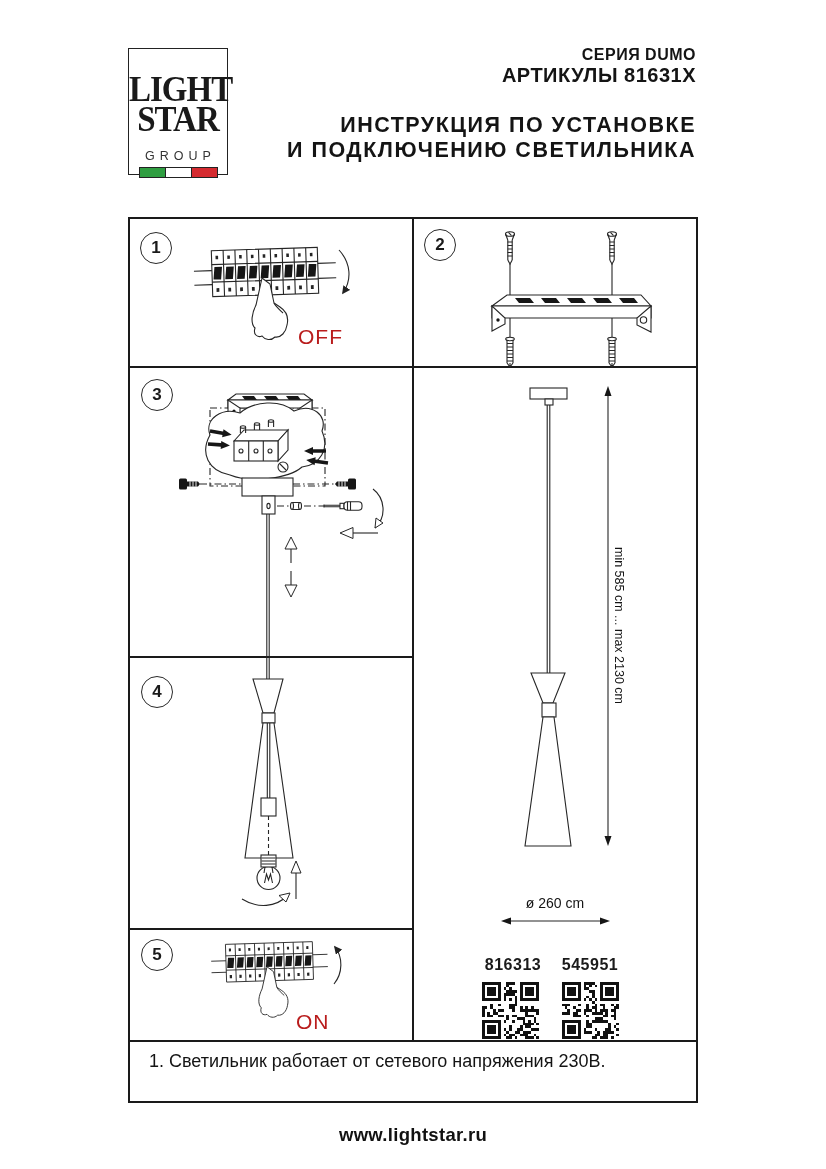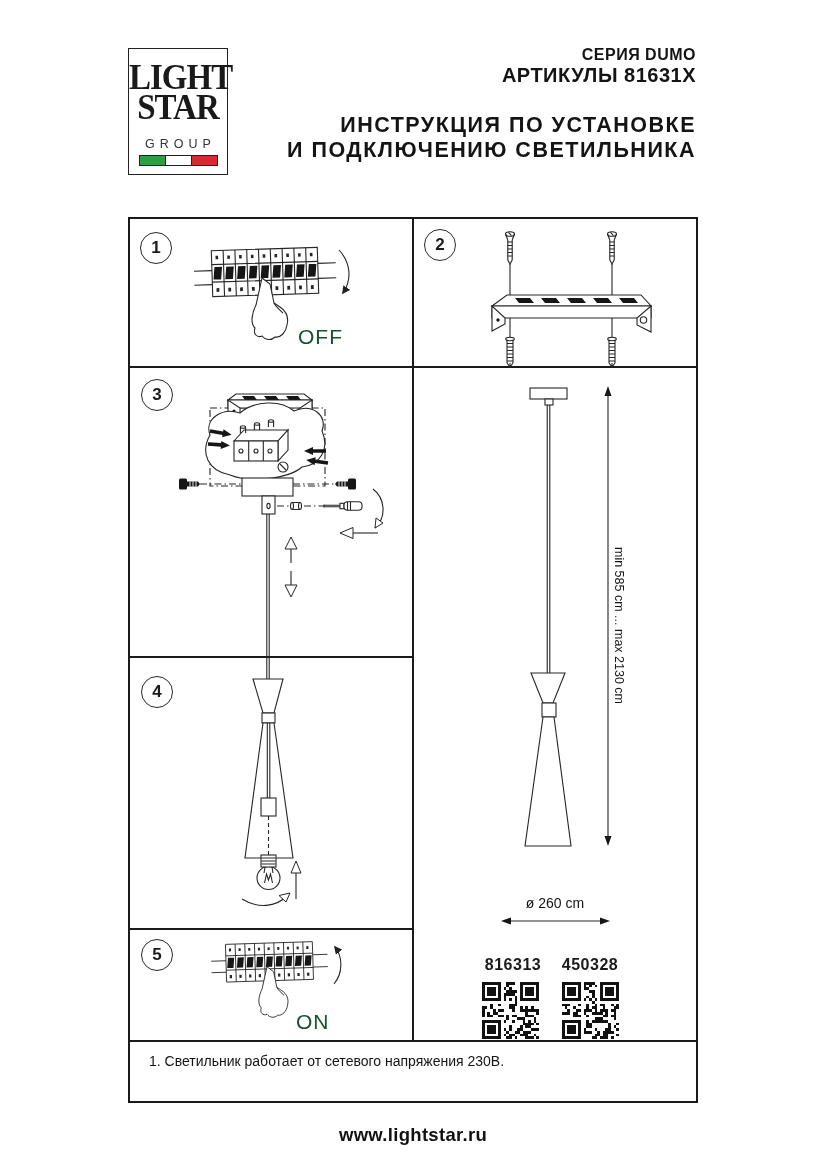--- a/index.html
+++ b/index.html
@@ -1,21 +1,21 @@
 <!DOCTYPE html>
 <html><head>
 <meta charset="utf-8">
 <style>
   html,body{margin:0;padding:0;background:#fff;}
   .page{position:relative;width:826px;height:1169px;background:#fff;overflow:hidden;
         font-family:"Liberation Sans",sans-serif;color:#1a1a1a;}
 
   
   .logo-box{position:absolute;left:128px;top:48px;width:100px;height:127px;
-            border:1.6px solid #222;background:#fff;text-align:center;box-sizing:border-box;padding-top:13px;}
+            border:1.6px solid #222;background:#fff;text-align:center;box-sizing:border-box;padding-top:25px;}
   .logo-word{font-family:"Liberation Serif",serif;font-weight:bold;font-size:33px;line-height:30px;
              letter-spacing:-1px;transform:scale(1,1.08);}
   .logo-group{font-size:12.5px;letter-spacing:5px;margin-top:15px;padding-left:5px;color:#333;}
   .logo-flag{width:77px;height:9px;margin:4px auto 0;border:1px solid #222;display:flex;box-sizing:content-box;}
   .logo-flag span{flex:1;}
   .flag-g{background:#2f9e41;}
   .flag-w{background:#ffffff;border-left:1px solid #222;border-right:1px solid #222;}
   .flag-r{background:#d52b30;}
 
   .header-right{position:absolute;top:46px;right:130px;text-align:right;color:#141414;}
@@ -27,28 +27,28 @@
   .grid{position:absolute;left:128px;top:217px;width:566px;height:882px;
         border:2px solid #1a1a1a;background:#fff;}
   .gl{position:absolute;background:#1a1a1a;}
   .gl.v{width:2px;} .gl.h{height:2px;}
 
   .cellsvg{position:absolute;}
   .step-circle{position:absolute;width:30px;height:30px;border:1.8px solid #2a2a2a;border-radius:50%;
                display:flex;align-items:center;justify-content:center;
                font-size:17px;font-weight:bold;background:#fff;z-index:3;}
 
-  .switch-label{position:absolute;font-size:21px;letter-spacing:1px;color:#14532d;}
+  .switch-label{position:absolute;font-size:21px;letter-spacing:1px;color:#b91c1c;}
   .dim-height{position:absolute;writing-mode:vertical-rl;font-size:12.5px;white-space:nowrap;color:#141414;}
   .dim-diameter{position:absolute;width:110px;text-align:center;font-size:14px;color:#141414;}
   .qr-label{position:absolute;width:80px;text-align:center;font-weight:bold;font-size:16px;letter-spacing:.5px;}
   .qr{position:absolute;width:57px;height:57px;}
 
   .notes{position:absolute;left:0;top:823px;width:566px;height:59px;box-sizing:border-box;
-         padding:9px 12px 0 19px;font-size:14px;line-height:21px;color:#141414;}
+         padding:9px 12px 0 19px;font-size:18px;line-height:21px;color:#141414;}
 
   .footer{position:absolute;left:0;top:1124px;width:826px;text-align:center;
           font-weight:bold;font-size:18.5px;letter-spacing:.3px;color:#111;}
 
   
   .d{fill:none;stroke:#262626;stroke-width:1.1px;}
   .df{fill:#fff;stroke:#262626;stroke-width:1.1px;}
   .db{fill:#161616;stroke:none;}
   .dw{fill:#fff;stroke:#262626;stroke-width:1px;}
   .dd{stroke-dasharray:7 3 1.5 3;}
@@ -284,21 +284,21 @@
         <path class="d" d="M96,554 H189"></path>
         <polygon class="db" points="88,554 98,550.5 98,557.5"></polygon>
         <polygon class="db" points="197,554 187,550.5 187,557.5"></polygon>
       </g>
     </svg>
 
     <div class="dim-height" style="left:482px;top:328px">min 585 cm ... max 2130 cm</div>
     <div class="dim-diameter" style="left:370px;top:676px">ø 260 cm</div>
 
     <div class="qr-label" style="left:343px;top:737px">816313</div>
-    <div class="qr-label" style="left:420px;top:737px">450328</div>
+    <div class="qr-label" style="left:420px;top:737px">545951</div>
     <div class="qr" style="left:352px;top:763px"><svg viewBox="0 0 21 21" width="100%" height="100%" shape-rendering="crispEdges">
           <rect x="9" y="0" width="1" height="1" fill="#111"></rect>
           <rect x="10" y="0" width="1" height="1" fill="#111"></rect>
           <rect x="11" y="0" width="1" height="1" fill="#111"></rect>
           <rect x="9" y="1" width="1" height="1" fill="#111"></rect>
           <rect x="8" y="2" width="1" height="1" fill="#111"></rect>
           <rect x="10" y="2" width="1" height="1" fill="#111"></rect>
           <rect x="9" y="3" width="1" height="1" fill="#111"></rect>
           <rect x="10" y="3" width="1" height="1" fill="#111"></rect>
           <rect x="11" y="3" width="1" height="1" fill="#111"></rect>

